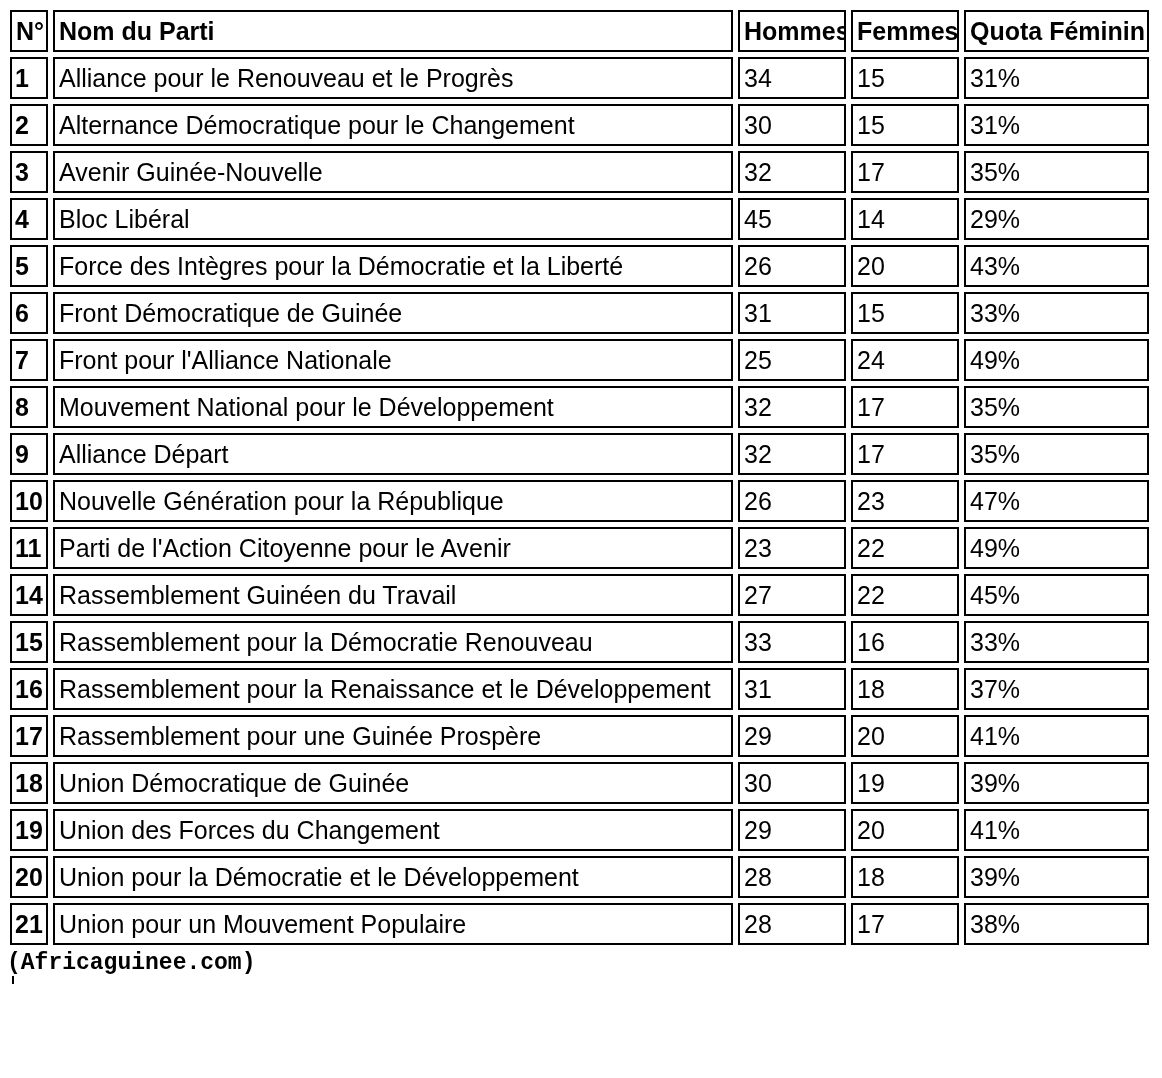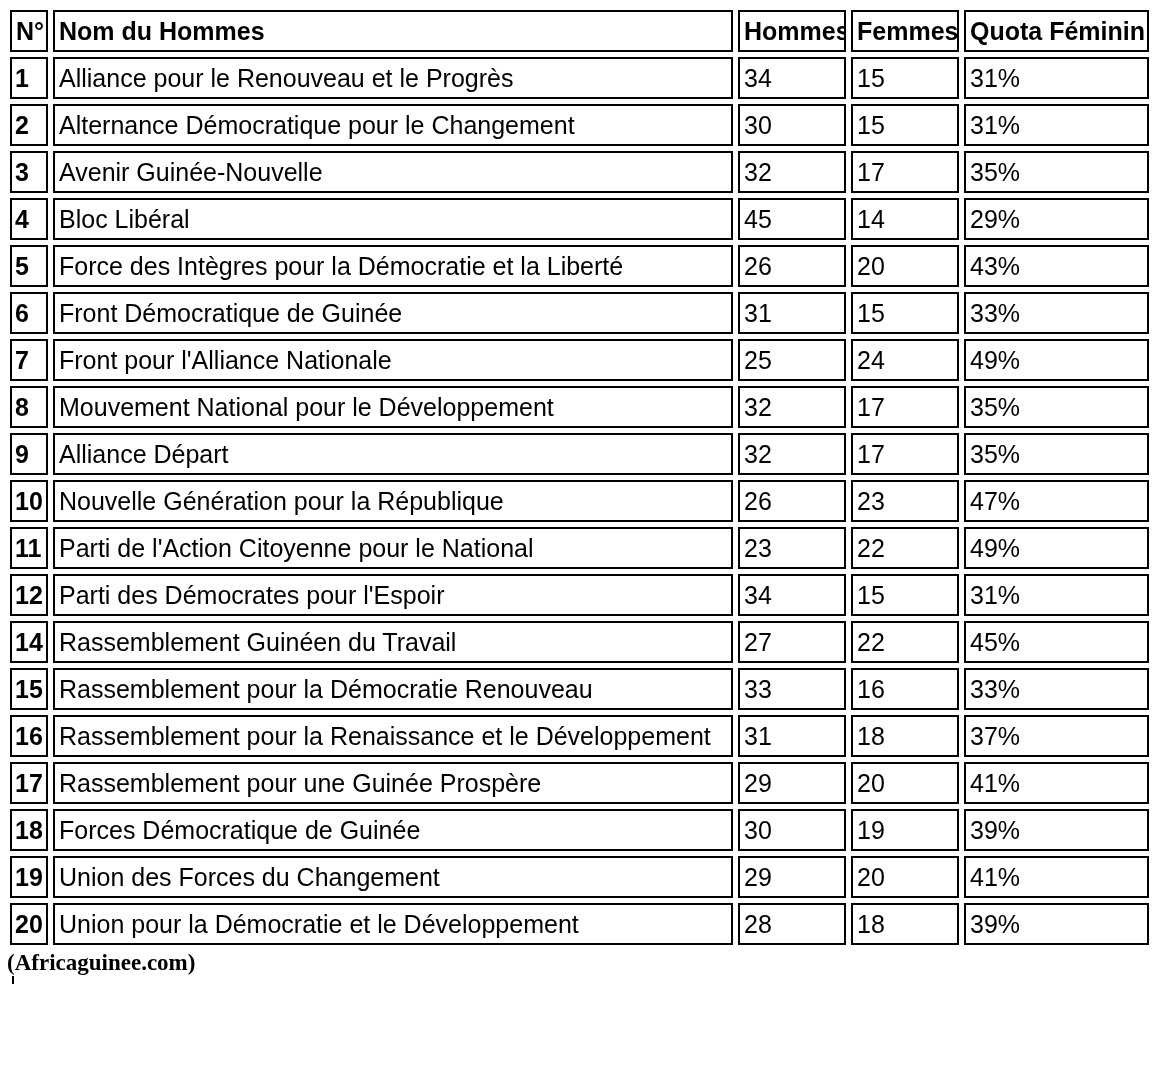--- a/index.html
+++ b/index.html
@@ -45,21 +45,21 @@
   }
   table.party-table td {
     font-weight: normal;
   }
   table.party-table td.num-cell {
     font-weight: bold;
     padding-left: 3px;
   }
   .source-line {
     margin: 1px 12px 0 2px;
-    font-family: Liberation Serif, serif;
+    font-family: Liberation Mono, monospace;
     font-weight: bold;
     font-size: 23px;
     line-height: 24px;
     white-space: nowrap;
   }
   .cursor-mark {
     margin: 1px 0 0 7px;
     width: 2px;
     height: 8px;
     background: #000000;
@@ -74,21 +74,21 @@
     <colgroup>
       <col class="c-num">
         <col class="c-party">
         <col class="c-hommes">
         <col class="c-femmes">
         <col class="c-quota">
     </colgroup>
     <thead>
       <tr>
         <th>N°</th>
-        <th>Nom du Hommes</th>
+        <th>Nom du Parti</th>
         <th>Hommes</th>
         <th>Femmes</th>
         <th>Quota Féminin</th>
       </tr>
     </thead>
     <tbody>
       <tr>
         <td class="num-cell">1</td>
         <td>Alliance pour le Renouveau et le Progrès</td>
         <td>34</td>
@@ -153,31 +153,24 @@
       </tr>
       <tr>
         <td class="num-cell">10</td>
         <td>Nouvelle Génération pour la République</td>
         <td>26</td>
         <td>23</td>
         <td>47%</td>
       </tr>
       <tr>
         <td class="num-cell">11</td>
-        <td>Parti de l'Action Citoyenne pour le National</td>
+        <td>Parti de l'Action Citoyenne pour le Avenir</td>
         <td>23</td>
         <td>22</td>
         <td>49%</td>
-      </tr>
-      <tr>
-        <td class="num-cell">12</td>
-        <td>Parti des Démocrates pour l'Espoir</td>
-        <td>34</td>
-        <td>15</td>
-        <td>31%</td>
       </tr>
       <tr>
         <td class="num-cell">14</td>
         <td>Rassemblement Guinéen du Travail</td>
         <td>27</td>
         <td>22</td>
         <td>45%</td>
       </tr>
       <tr>
         <td class="num-cell">15</td>
@@ -195,38 +188,45 @@
       </tr>
       <tr>
         <td class="num-cell">17</td>
         <td>Rassemblement pour une Guinée Prospère</td>
         <td>29</td>
         <td>20</td>
         <td>41%</td>
       </tr>
       <tr>
         <td class="num-cell">18</td>
-        <td>Forces Démocratique de Guinée</td>
+        <td>Union Démocratique de Guinée</td>
         <td>30</td>
         <td>19</td>
         <td>39%</td>
       </tr>
       <tr>
         <td class="num-cell">19</td>
         <td>Union des Forces du Changement</td>
         <td>29</td>
         <td>20</td>
         <td>41%</td>
       </tr>
       <tr>
         <td class="num-cell">20</td>
         <td>Union pour la Démocratie et le Développement</td>
         <td>28</td>
         <td>18</td>
         <td>39%</td>
       </tr>
+      <tr>
+        <td class="num-cell">21</td>
+        <td>Union pour un Mouvement Populaire</td>
+        <td>28</td>
+        <td>17</td>
+        <td>38%</td>
+      </tr>
     </tbody>
   </table>
 
   <div class="source-line">(Africaguinee.com)</div>
   <div class="cursor-mark"></div>
 
 </div>
 
 </body></html>

